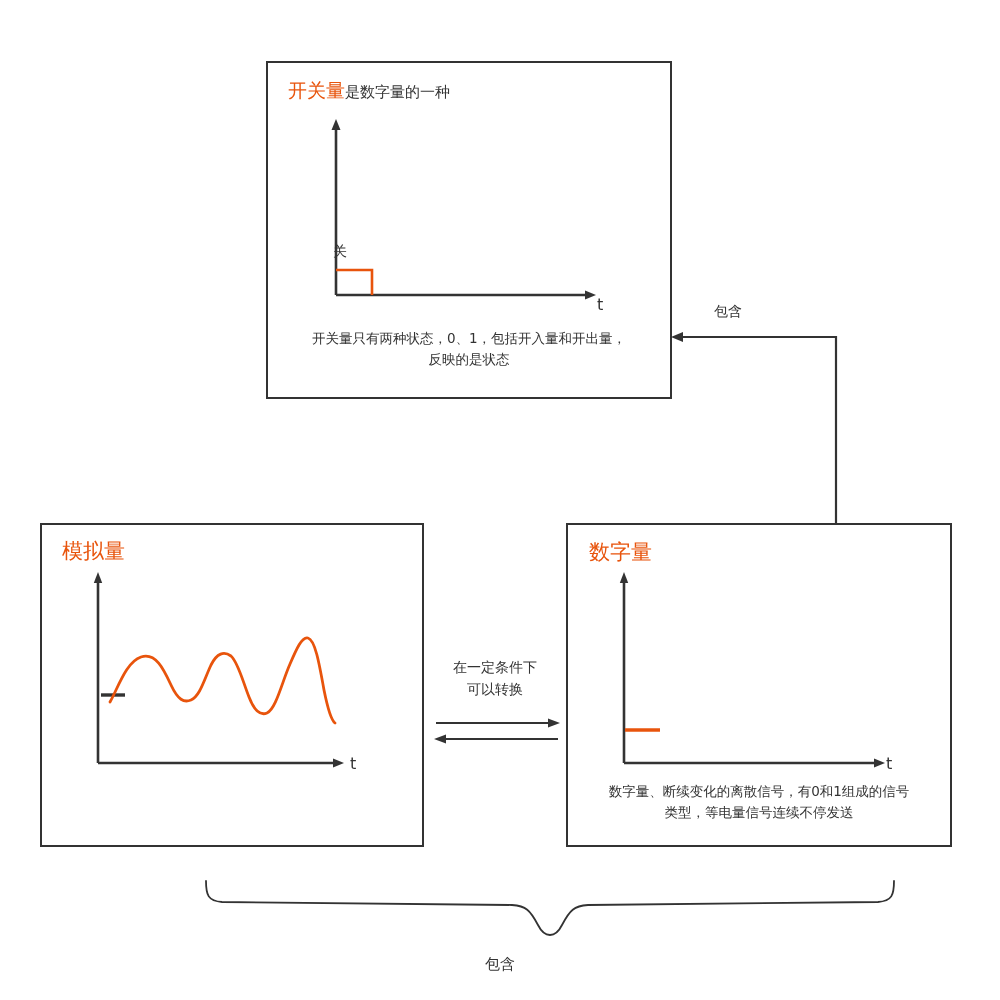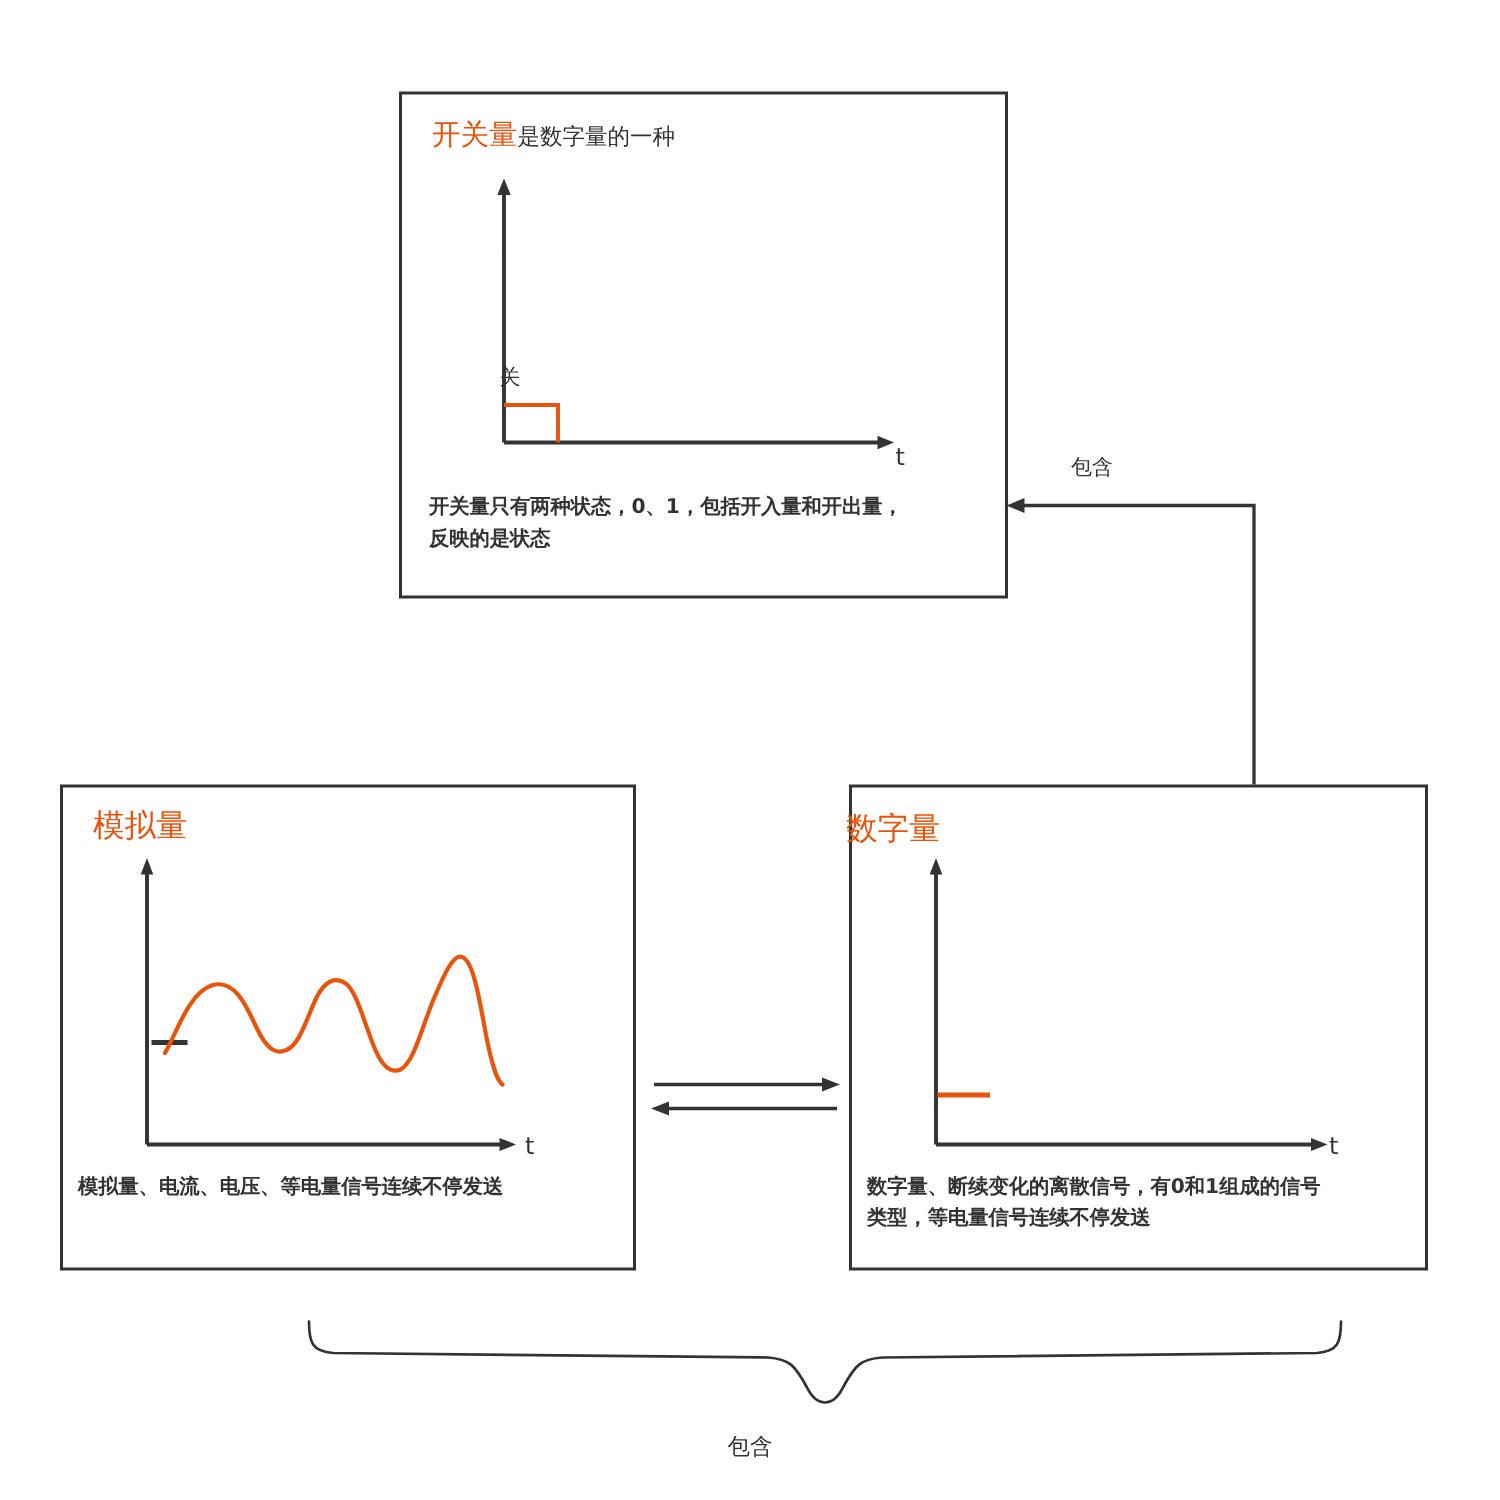--- a/index.html
+++ b/index.html
@@ -42,26 +42,25 @@
     color: #333333;
     font-size: 15px;
   }
   .big-accent {
     color: #e8540c;
     font-size: 21px;
   }
 
   .caption {
     position: absolute;
-    text-align: left;
+    text-align: center;
     color: #333333;
     font-size: 13.5px;
     line-height: 1.55;
     white-space: pre-line;
-    font-weight: bold;
   }
 
   .plot {
     position: absolute;
   }
 
   .mid-label {
     position: absolute;
     text-align: center;
     color: #333333;
@@ -144,25 +143,24 @@
                C168,140 174,146 181,143
                C190,139 196,112 204,94
                C210,80 216,66 222,68
                C229,70 233,92 238,120
                C242,140 245,150 249,153" fill="none" stroke="#e8540c" stroke-width="2.8" stroke-linecap="round"></path>
     </svg>
   </div>
 
   <span class="edge-label" style="left:350px; top:739px; font-size:16px;">t</span>
 
-  <div class="caption" style="left:52px; top:766px; width:360px;">模拟量、电流、电压、等电量信号连续不停发送</div>
 
   <div class="box" id="box-digital"></div>
 
-  <div class="title-line" style="left:564px; top:527px;">
+  <div class="title-line" style="left:589px; top:527px;">
     <span class="big-accent">数字量</span>
   </div>
 
   <div class="plot" style="left:612px; top:555px;">
     <svg width="300" height="215" viewBox="0 0 300 215">
 
       <line x1="12" y1="10" x2="12" y2="193" stroke="#333333" stroke-width="2.6"></line>
       <polygon points="12,2 7.8,13 16.2,13" fill="#333333"></polygon>
 
       <line x1="12" y1="193" x2="263" y2="193" stroke="#333333" stroke-width="2.6"></line>
@@ -178,20 +176,22 @@
 类型，等电量信号连续不停发送</div>
 
   <div class="plot" style="left:660px; top:300px;">
     <svg width="230" height="215" viewBox="0 0 230 215">
       <path d="M176,208 L176,22 L22,22" fill="none" stroke="#333333" stroke-width="2.2"></path>
       <polygon points="11,22 23,17 23,27" fill="#333333"></polygon>
     </svg>
   </div>
   <span class="edge-label" style="left:714px; top:288px;">包含</span>
 
+  <div class="mid-label" style="left:435px; top:642px; width:120px;">在一定条件下
+可以转换</div>
 
   <div class="plot" style="left:432px; top:700px;">
     <svg width="130" height="40" viewBox="0 0 130 40">
 
       <line x1="4" y1="8" x2="118" y2="8" stroke="#333333" stroke-width="2.2"></line>
       <polygon points="128,8 116,3.4 116,12.6" fill="#333333"></polygon>
 
       <line x1="12" y1="24" x2="126" y2="24" stroke="#333333" stroke-width="2.2"></line>
       <polygon points="2,24 14,19.4 14,28.6" fill="#333333"></polygon>
     </svg>

